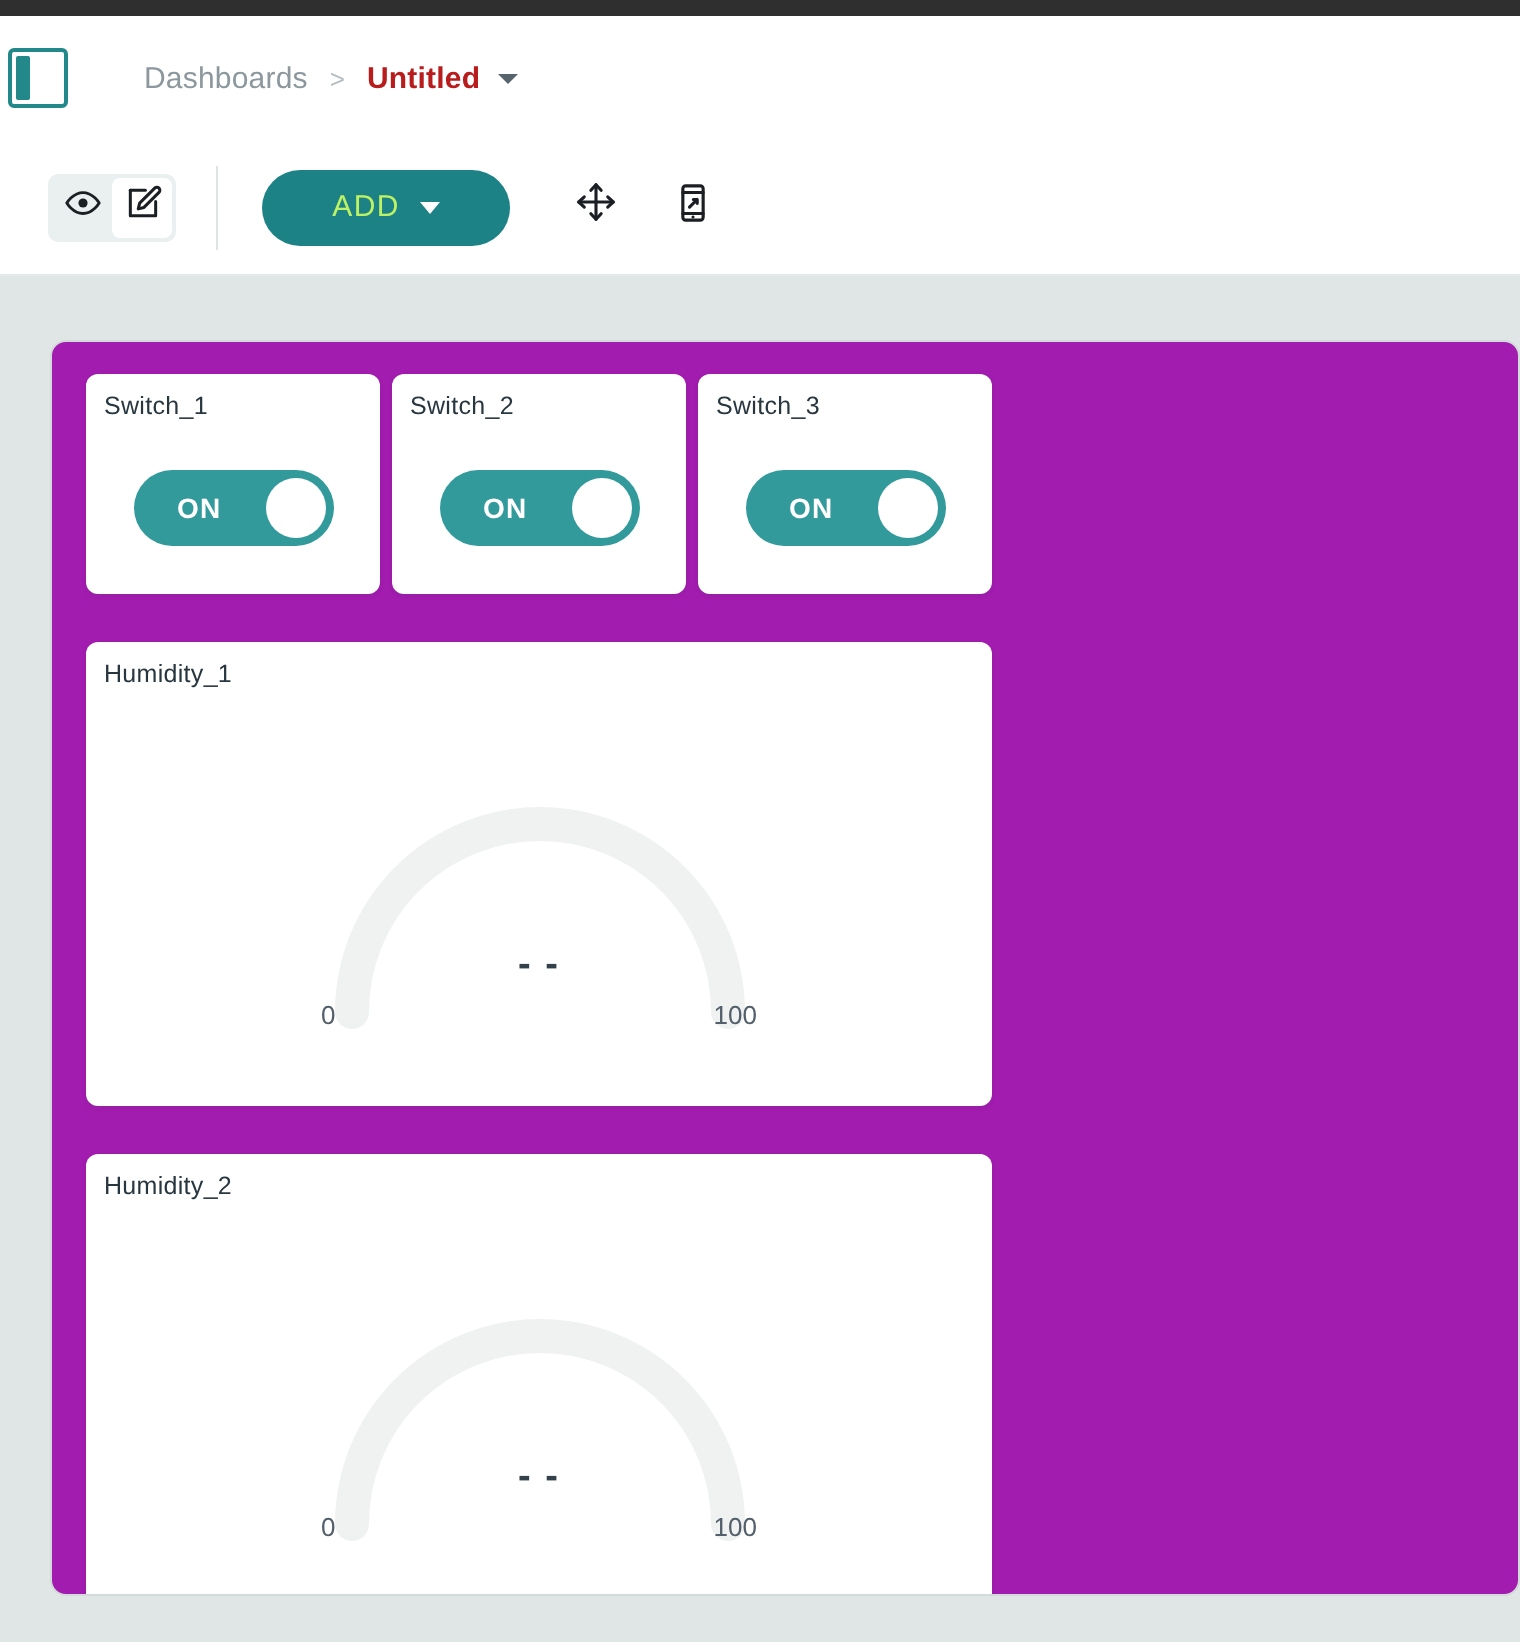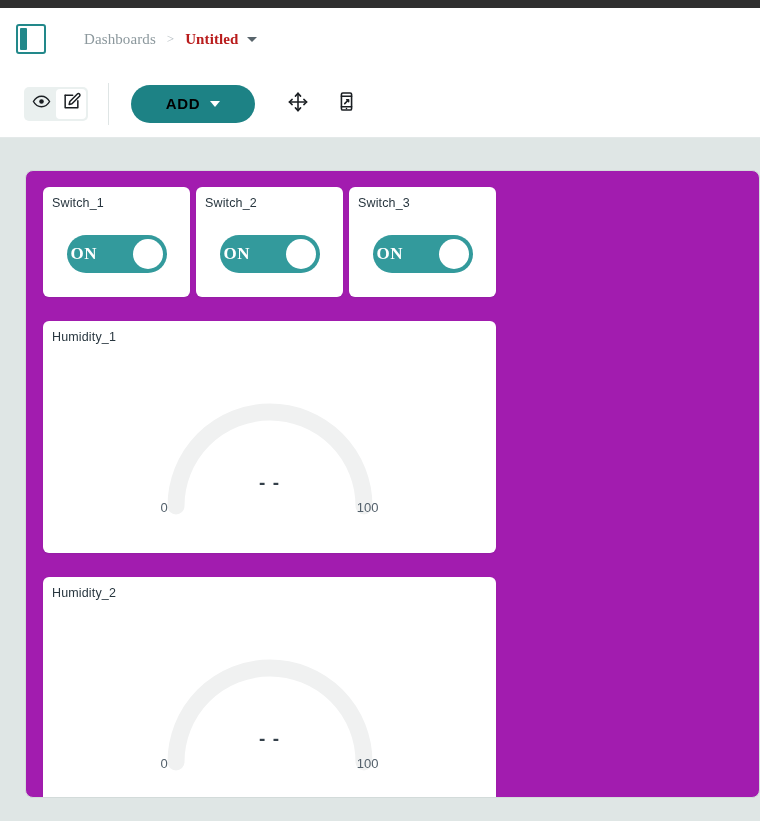--- a/index.html
+++ b/index.html
@@ -21,23 +21,22 @@
     background: #2f2f2f;
     width: 100%;
   }
 
   
   .header {
     height: 62px;
     background: #ffffff;
     display: flex;
     align-items: center;
-    padding-left: 16px;
-    box-sizing: border-box;
-    font-family: Liberation Serif, serif;
+    padding-left: 4px;
+    box-sizing: border-box;
   }
   .sidebar-toggle {
     width: 30px;
     height: 30px;
     border: 2px solid #22888a;
     border-radius: 3px;
     box-sizing: border-box;
     display: flex;
     align-items: stretch;
     cursor: pointer;
@@ -127,23 +126,23 @@
     padding: 0 18px;
     background: #1d8285;
     border-radius: 19px;
     display: flex;
     align-items: center;
     justify-content: center;
     cursor: pointer;
     border: none;
   }
   .add-button .label {
-    color: #000000;
+    color: #bef264;
     font-size: 15px;
-    font-weight: bold;
+    font-weight: normal;
     letter-spacing: .7px;
   }
   .add-button .chev {
     margin-left: 10px;
     width: 0; height: 0;
     border-left: 5px solid transparent;
     border-right: 5px solid transparent;
     border-top: 6px solid #ffffff;
   }
 
@@ -216,24 +215,24 @@
     background: #339a9c;
     display: flex;
     align-items: center;
     justify-content: space-between;
     padding: 0 4px;
     box-sizing: border-box;
     cursor: pointer;
   }
   .toggle .state {
     color: #ffffff;
-    font-size: 17px;
+    font-size: 14px;
     font-weight: bold;
     letter-spacing: .6px;
-    font-family: Liberation Serif, serif;
+    margin-left: 18px;
   }
   .toggle .knob {
     width: 30px;
     height: 30px;
     border-radius: 50%;
     background: #ffffff;
     flex: none;
   }
 
   

